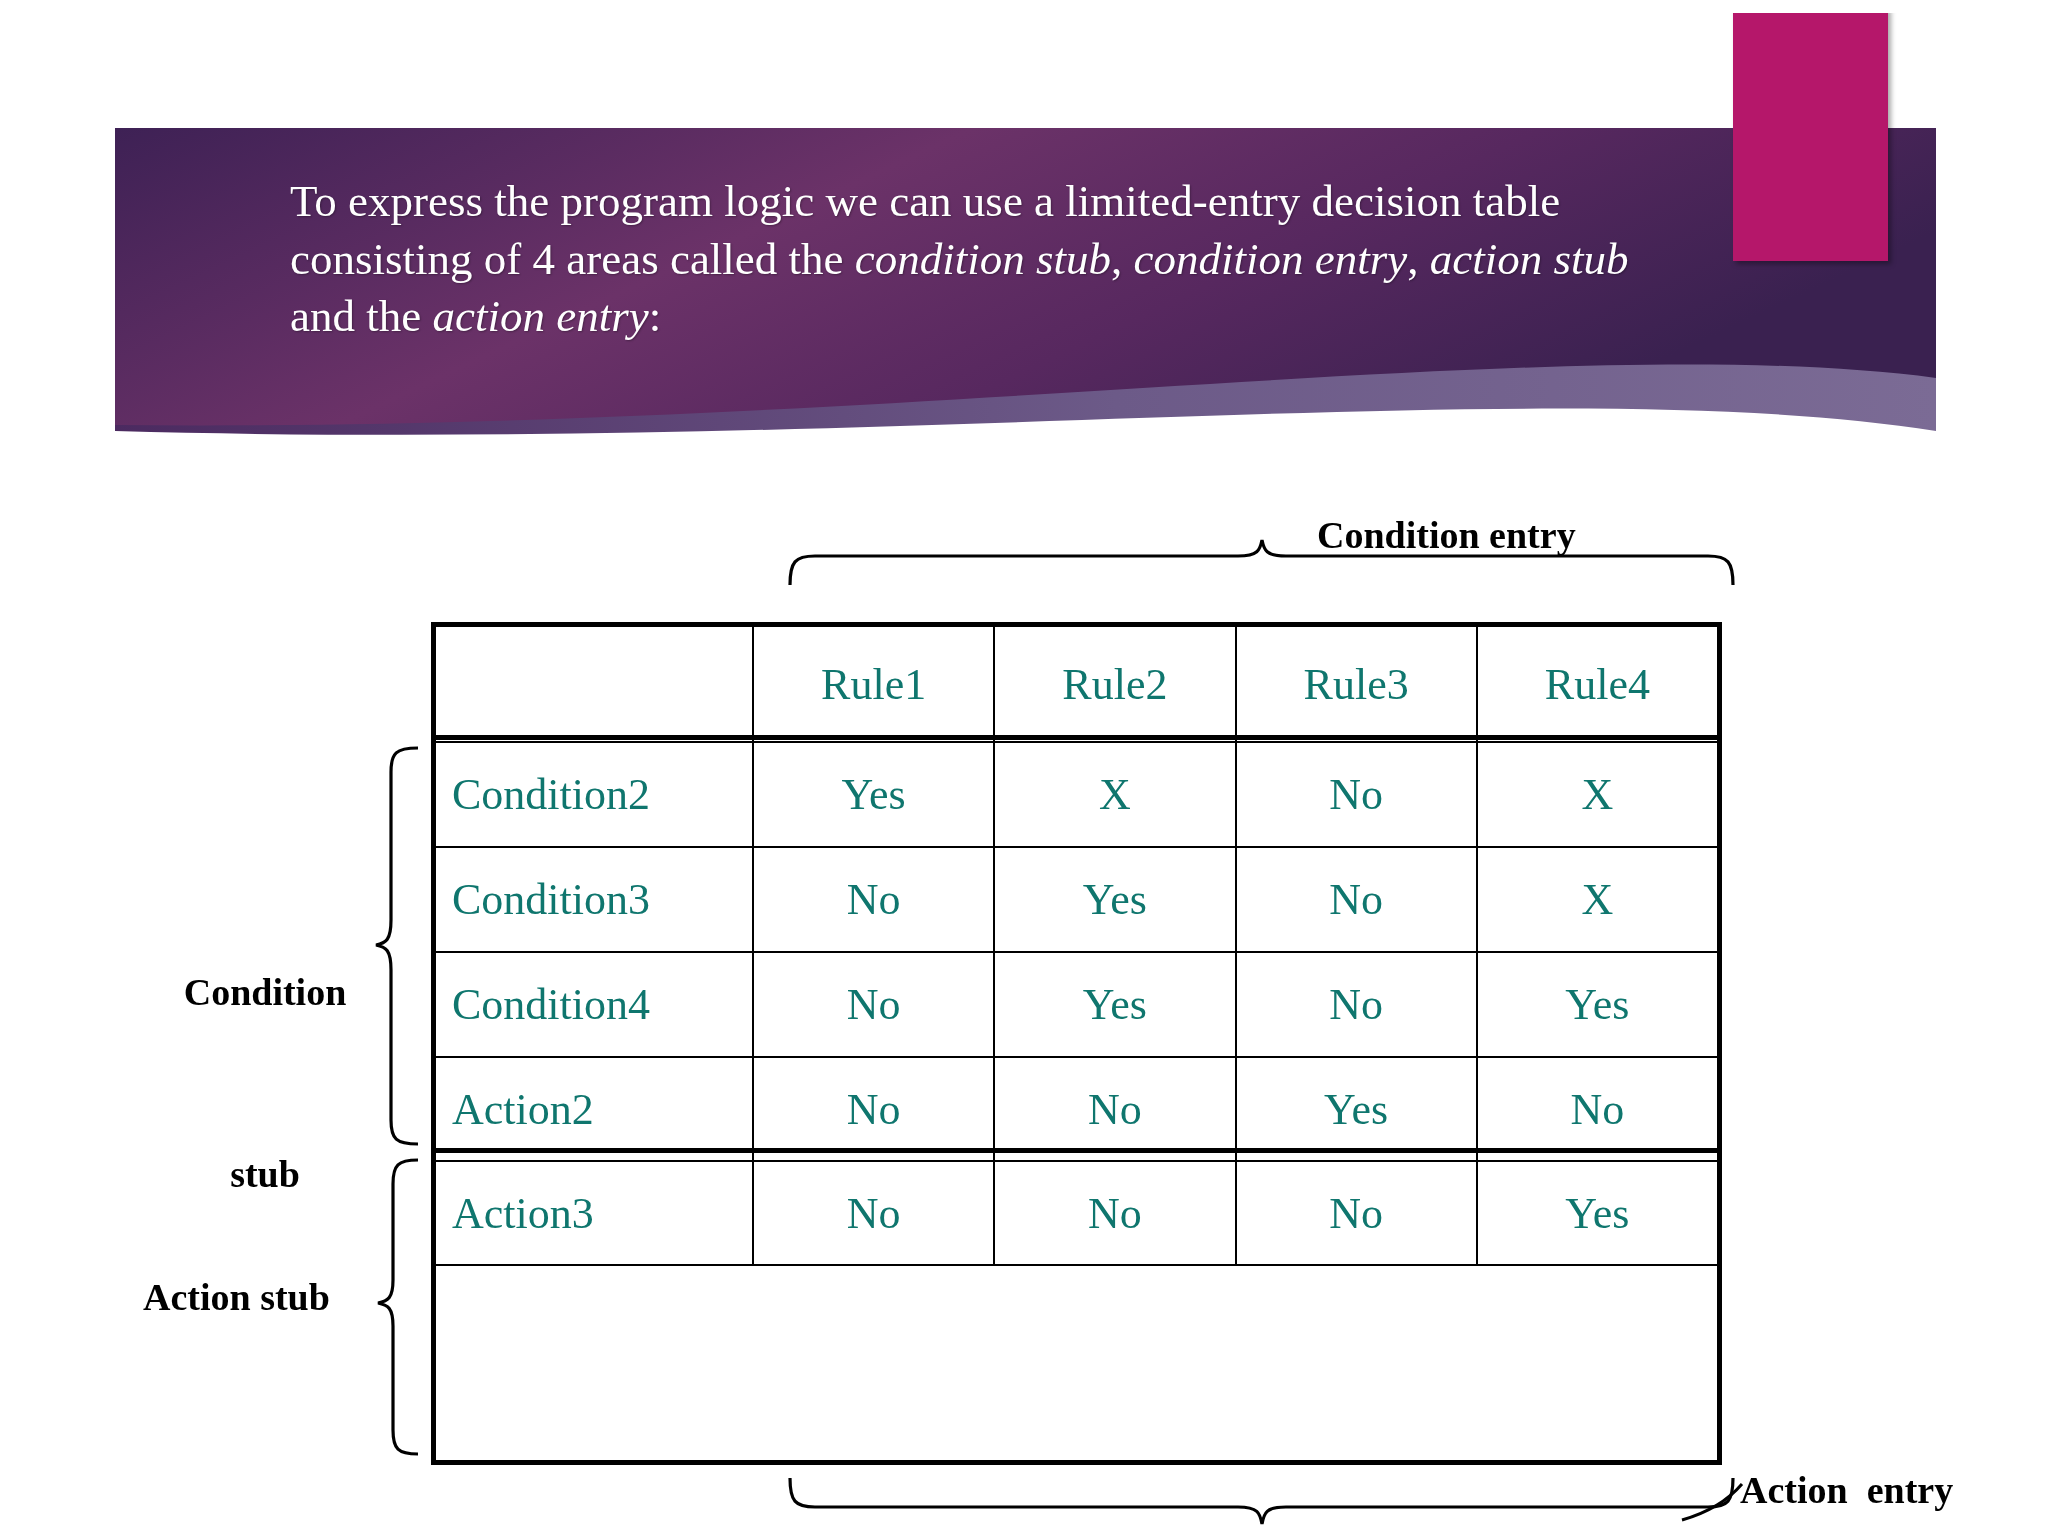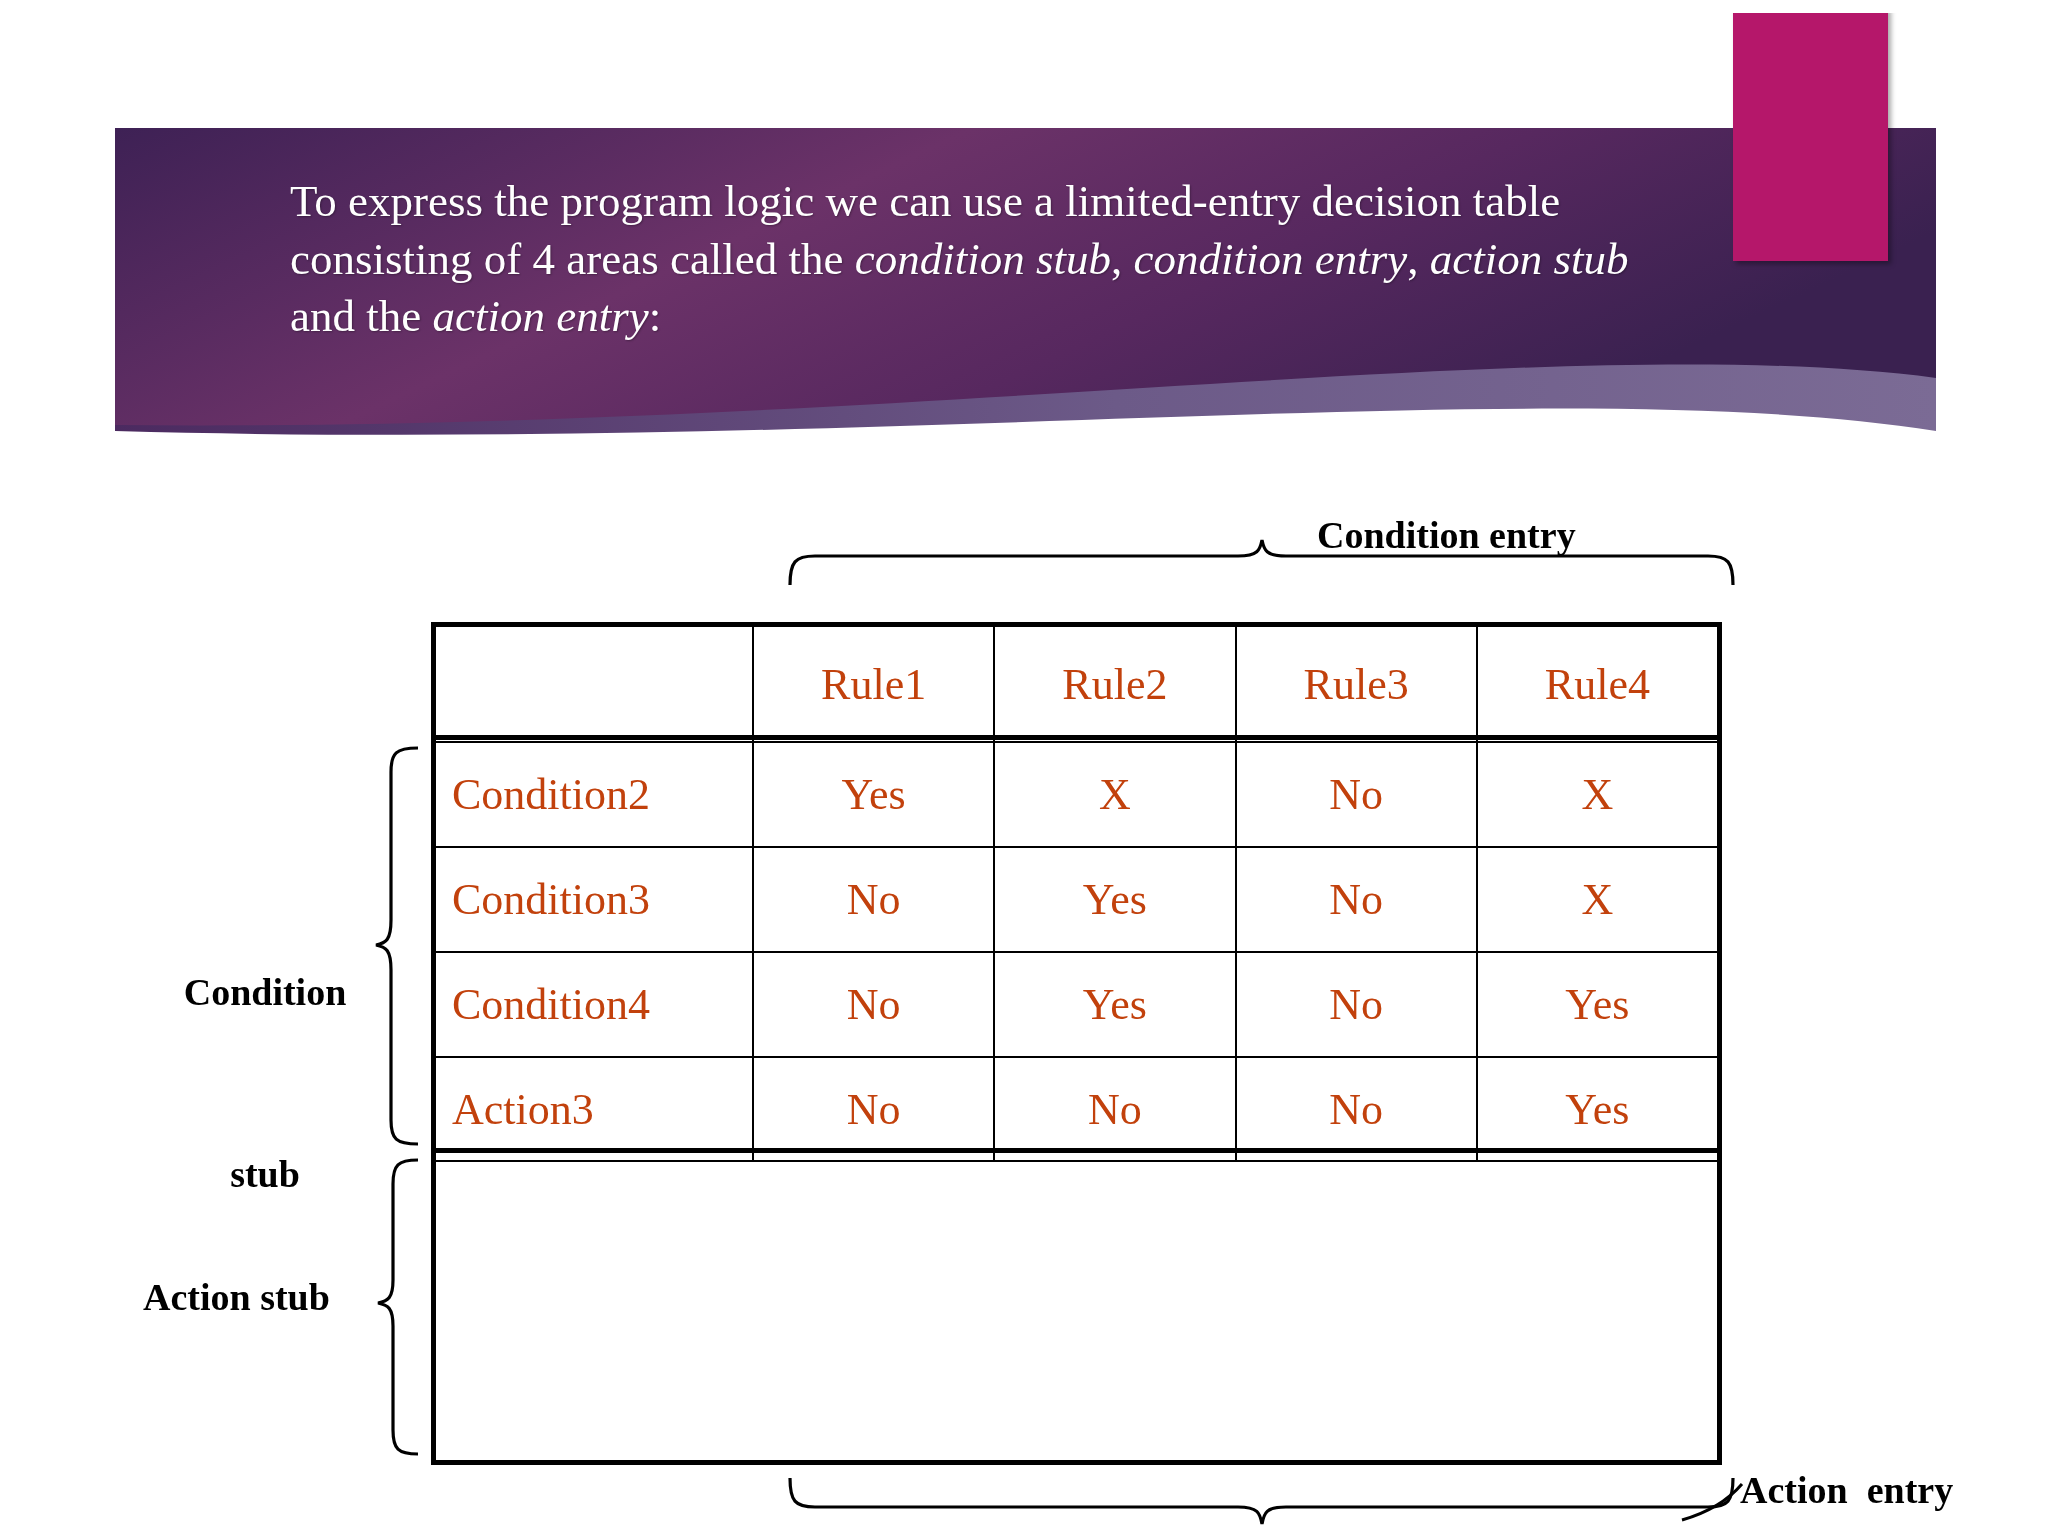--- a/index.html
+++ b/index.html
@@ -81,21 +81,21 @@
     position: absolute;
     left: 434px;
     top: 625px;
     width: 1285px;
     border-collapse: collapse;
     table-layout: fixed;
     background: #ffffff;
   }
   #decision-table td {
     border: 2px solid #000000;
-    color: #c2410c;
+    color: #0f766e;
     font-family: "Liberation Serif", serif;
     font-size: 44px;
     font-weight: normal;
     text-align: center;
     vertical-align: middle;
     padding: 0;
   }
   #decision-table .stub-cell {
     text-align: left;
     padding-left: 16px;
@@ -242,20 +242,27 @@
         <td>X</td>
       </tr>
       <tr class="cond-row">
         <td class="stub-cell">Condition4</td>
         <td>No</td>
         <td>Yes</td>
         <td>No</td>
         <td>Yes</td>
       </tr>
       <tr class="act-row">
+        <td class="stub-cell">Action2</td>
+        <td>No</td>
+        <td>No</td>
+        <td>Yes</td>
+        <td>No</td>
+      </tr>
+      <tr class="act-row">
         <td class="stub-cell">Action3</td>
         <td>No</td>
         <td>No</td>
         <td>No</td>
         <td>Yes</td>
       </tr>
     </tbody>
 </table>
 <div id="table-frame"></div>
 <div id="sep-header"></div>

